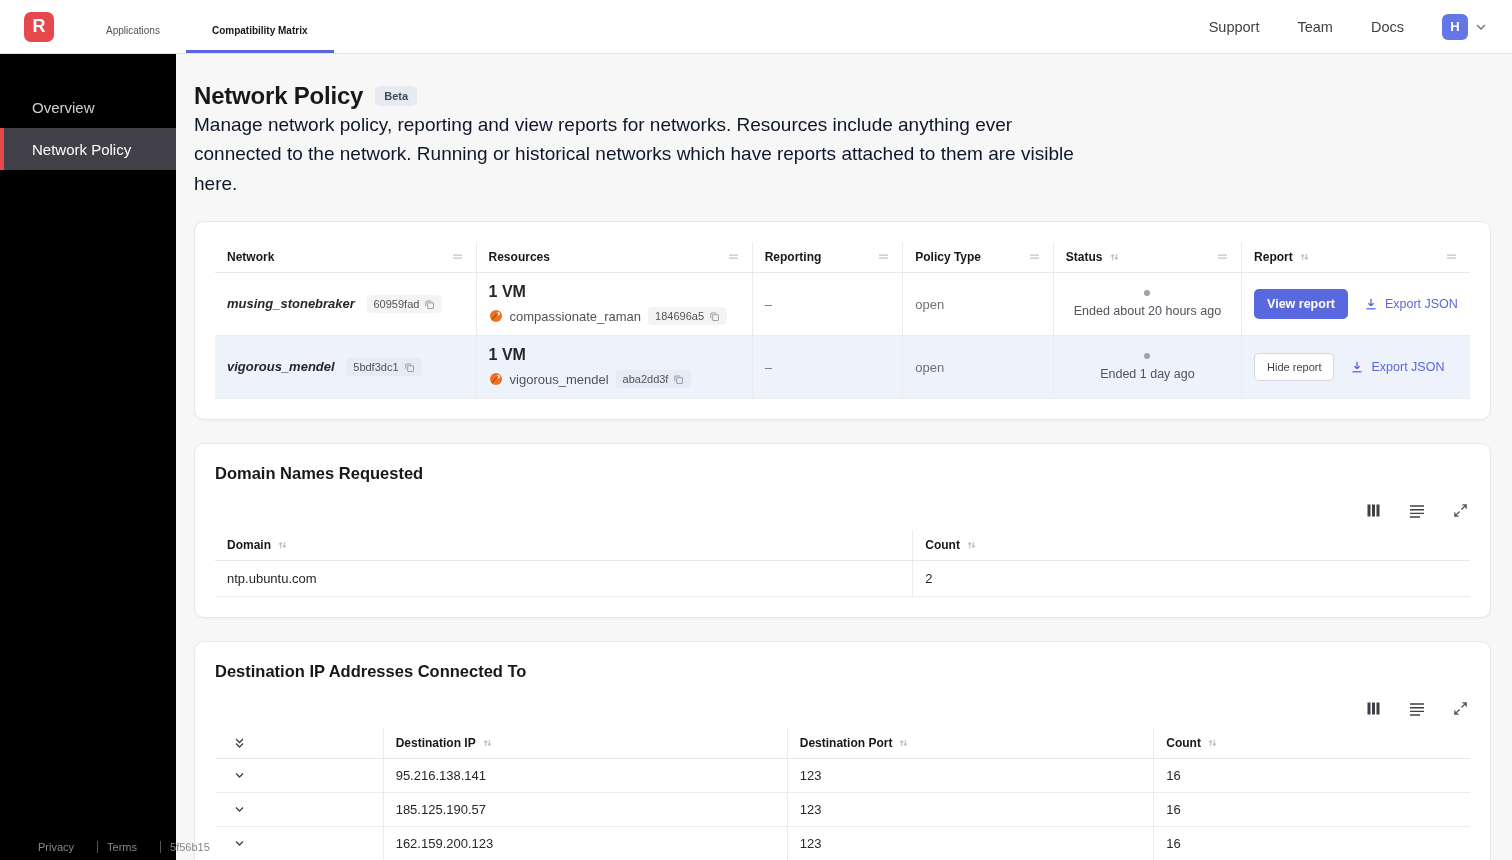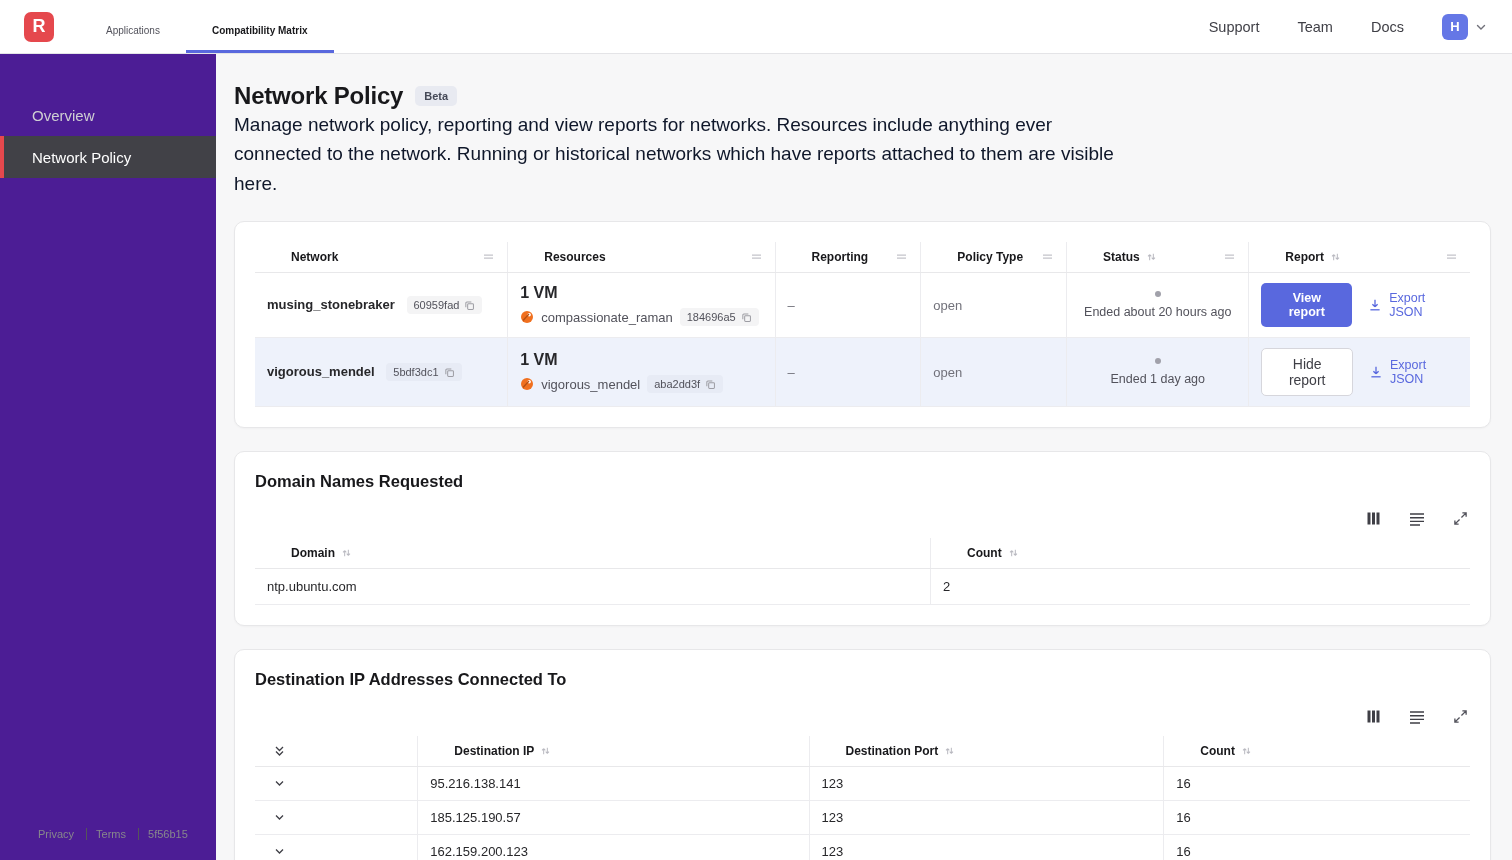--- a/index.html
+++ b/index.html
@@ -17,28 +17,28 @@
     cursor:pointer; border-bottom:3px solid transparent; padding-top:3px; text-decoration:none;margin-top:8px; }
   .nav-tab.active { color:#18181b; font-weight:bold; border-bottom-color:#5968de; }
   .nav-right { margin-left:auto; display:flex; align-items:center; gap:38px; }
   .nav-right a { font-size:14.5px; color:#3f3f46; text-decoration:none; cursor:pointer; }
   .avatar-wrap { display:flex; align-items:center; gap:6px; cursor:pointer; }
   .avatar { width:26px; height:26px; border-radius:6px; background:#6577e6; color:#fff;
     font-size:13px; font-weight:bold; display:flex; align-items:center; justify-content:center; }
 
   
   .app { display:flex; height:806px; }
-  .sidebar { width:216px; background:#4c1d95; flex:none; padding-top:40px; position:relative; }
+  .sidebar { width:176px; background:#000000; flex:none; padding-top:32px; position:relative; }
   .side-item { height:42px; display:flex; align-items:center; padding-left:28px; font-size:15px;
     color:#cfcfd3; cursor:pointer; border-left:4px solid transparent; }
   .side-item.active { background:#414147; border-left-color:#e5484d; color:#fff; }
-  .side-footer { position:absolute; left:38px; bottom:20px; display:flex; align-items:center;
+  .side-footer { position:absolute; left:38px; bottom:7px; display:flex; align-items:center;
     font-size:11px; color:#87878c; }
   .side-footer span { cursor:pointer; }
-  .side-footer span + span { border-left:1px solid #55555a; padding-left:9px; margin-left:12px; }
+  .side-footer span + span { border-left:1px solid #55555a; padding-left:9px; margin-left:23px; }
 
   main { flex:1; background:#f7f7f8; overflow:hidden; padding:28px 21px 0 18px; }
 
   
   .page-head { display:flex; align-items:center; gap:12px; }
   .page-title { font-size:24px; font-weight:bold; letter-spacing:-0.2px; color:#18181b; }
   .beta-badge { background:#e8eaf1; color:#454957; font-size:11px; padding:4px 9px;
     border-radius:5px; font-weight:bold; }
   .page-desc { font-size:19px; line-height:1.55; color:#0f172a; max-width:880px; }
 
@@ -50,39 +50,39 @@
     margin:20px 2px 12px 0; }
   .tool-btn { cursor:pointer; display:flex; color:#3f3f46; }
 
   
   table { width:100%; border-collapse:collapse; table-layout:fixed; }
   th { text-align:left; font-size:12px; font-weight:bold; color:#18181b;
     padding:8px 12px; border-bottom:1px solid #e8e8ea; }
   td { font-size:13px; color:#27272a; padding:10px 12px; border-bottom:1px solid #ececef;
     vertical-align:middle; }
   th + th, td + td { border-left:1px solid #ececef; }
-  .th-inner { display:flex; align-items:center; gap:6px;margin-left:24px; }
+  .th-inner { display:flex; align-items:center; gap:6px; }
   .drag { margin-left:auto; display:flex; cursor:pointer; }
   .sort { display:flex; cursor:pointer; }
 
-  .net-name { font-weight:bold; font-size:13px; color:#27272a; margin-right:8px; }
+  .net-name { font-weight:bold; font-size:13px; color:#27272a; margin-right:8px;font-style:italic; }
   .hash-badge { display:inline-flex; align-items:center; gap:5px; background:#f4f4f5;
     border-radius:4px; padding:3px 7px; font-size:11px; color:#52525b; }
   .copy-btn { display:flex; cursor:pointer; }
   .res-top { font-weight:bold; font-size:16px; color:#27272a; margin-bottom:6px; }
   .res-line { display:flex; align-items:center; gap:7px; color:#52525b; font-size:13px; }
   .muted { color:#71717a; }
   .status-cell { display:flex; align-items:center; gap:8px; font-size:12.5px; color:#52525b;flex-direction:column; }
   .status-dot { width:6px; height:6px; border-radius:50%; background:#a1a1aa; flex:none; }
   .report-cell { display:flex; align-items:center; gap:16px; }
   .btn-primary { background:#5968de; color:#fff; border:none; border-radius:5px;
     font-size:12.5px; font-weight:bold; padding:8px 13px; cursor:pointer;
     font-family:"Liberation Sans", sans-serif; }
   .btn-outline { background:#fff; color:#3f3f46; border:1px solid #d6d6dc; border-radius:5px;
-    font-size:14px; padding:7px 12px; cursor:pointer; font-family:"Liberation Sans", sans-serif; }
+    font-size:11px; padding:7px 12px; cursor:pointer; font-family:"Liberation Sans", sans-serif; }
   .export-link { display:flex; align-items:center; gap:7px; color:#5968de; font-size:12.5px;
     cursor:pointer; text-decoration:none; }
   tr.hl td { background:#eef2fb; }
 
   .expander { display:flex; cursor:pointer; padding-left:6px; }
   .dest-table td { padding:9px 12px; }
 </style>
 </head>
 <body>
 

